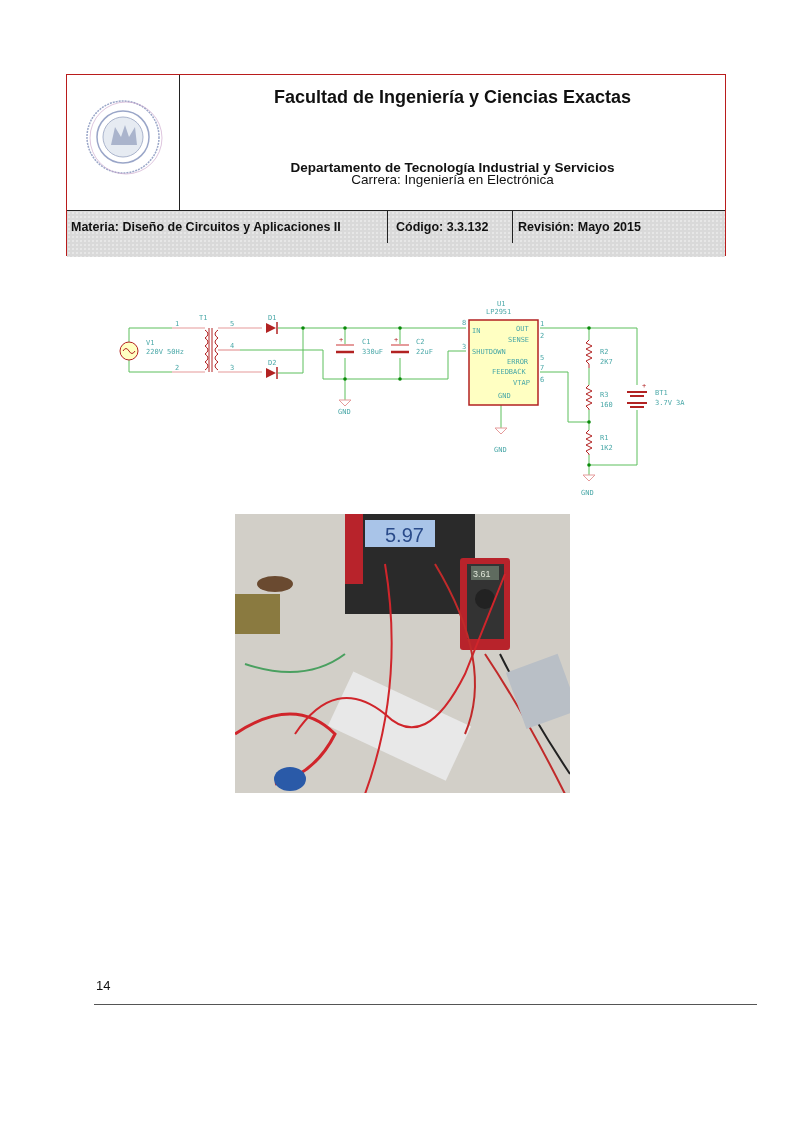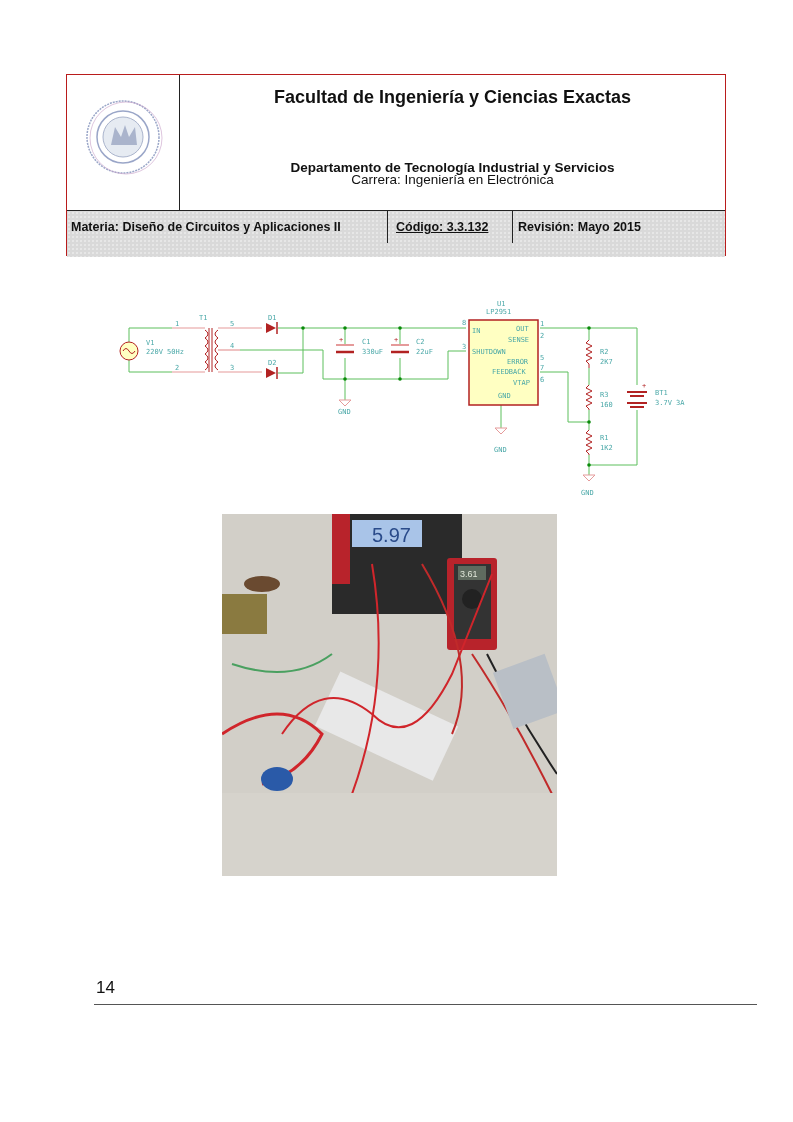--- a/index.html
+++ b/index.html
@@ -9,26 +9,26 @@
   .title-cell { position:absolute; left:113px; top:0; right:0; height:135px; text-align:center; }
   .t1 { position:absolute; left:0; right:0; top:12px; font-size:18px; font-weight:bold; }
   .t2 { position:absolute; left:0; right:0; top:58px; font-size:13.5px; font-weight:bold;margin-top:27px; }
   .t3 { position:absolute; left:0; right:0; top:97px; font-size:13.5px; font-weight:normal; }
   .info-row { position:absolute; left:0; right:0; top:135px; height:46px; border-top:1px solid #222;
     background-color:#d9d9d9;
     background-image: radial-gradient(#f4f4f4 0.6px, transparent 0.8px);
     background-size:4px 4px; }
   .info-cell { position:absolute; top:0; height:32px; box-sizing:border-box; font-size:12.5px; font-weight:bold; padding:9px 0 0 4px; }
   .ic1 { left:0; width:321px; border-right:1px solid #222; }
-  .ic2 { left:321px; width:125px; border-right:1px solid #222; padding-left:8px;text-decoration:underline; }
+  .ic2 { left:321px; width:125px; border-right:1px solid #222; padding-left:8px; }
   .ic3 { left:446px; right:0; padding-left:5px; }
   .schem { position:absolute; left:105px; top:295px; width:580px; height:210px; }
   .schem text { font-family:"DejaVu Sans Mono", monospace; font-size:7px; fill:#4aa8a8; }
-  .photo { position:absolute; left:222px; top:514px; width:335px; height:362px; overflow:hidden; background:#d6d3cc; }
-  .page-num { position:absolute; left:96px; top:978px; font-size:17px; }
+  .photo { position:absolute; left:235px; top:514px; width:335px; height:279px; overflow:hidden; background:#d6d3cc; }
+  .page-num { position:absolute; left:96px; top:978px; font-size:13px; }
   .footer-line { position:absolute; left:94px; top:1004px; width:663px; height:1px; background:#555; }
 </style>
 </head>
 <body>
 
 <div class="hdr">
   <div class="logo-cell">
     <svg width="113" height="135">
       <circle cx="56" cy="62" r="36" fill="none" stroke="#9aa6c8" stroke-width="1.5" stroke-dasharray="2 1"></circle>
       <circle cx="59" cy="63" r="36" fill="none" stroke="#c8a0c8" stroke-width="1" opacity="0.6"></circle>

